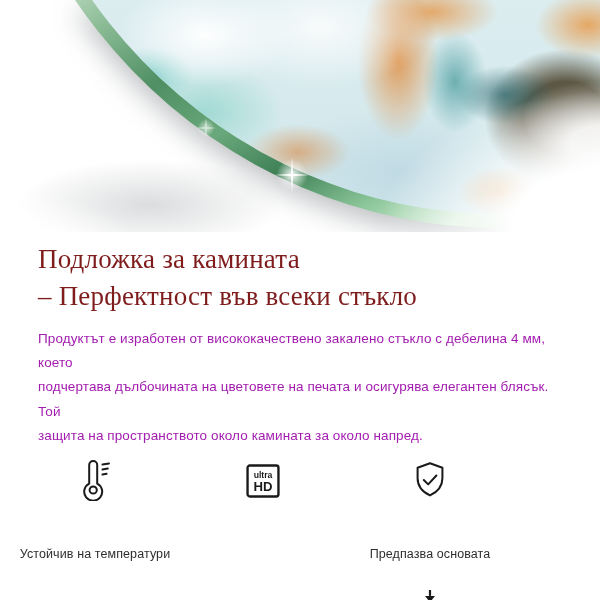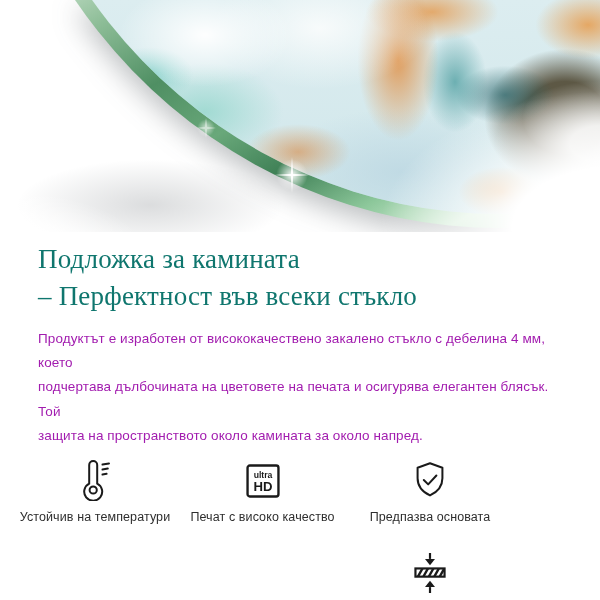--- a/index.html
+++ b/index.html
@@ -63,37 +63,37 @@
   .fog-bottomleft{position:absolute;inset:0;
     background:radial-gradient(ellipse 240px 90px at -4% 108%, rgba(255,255,255,.9) 30%, rgba(255,255,255,0) 70%);}
 
   
   .content{padding:0 30px 0 38px;}
   h1{
     margin:9px 0 12px 0;
     font-family:"Liberation Serif", serif;
     font-weight:400;
     font-size:27px;line-height:37px;
-    color:#0f766e;letter-spacing:.2px;
+    color:#7f1d1d;letter-spacing:.2px;
   }
   .intro{margin:8px 0 0 0;}
   .intro .line{
     display:block;
     font-size:13.5px;line-height:24.2px;color:#a21caf;letter-spacing:.1px;
   }
 
   
   .features{
     display:grid;
     grid-template-columns:190px 145px 190px;
     width:525px;
     margin:7px 0 0 -38px;
     row-gap:24px;
   }
-  .feature{display:flex;flex-direction:column;align-items:center;}
+  .feature{display:flex;flex-direction:column;align-items:center;gap:37px;}
   .feature .iconbox{height:46px;display:flex;align-items:flex-end;justify-content:center;}
   .feature .label{
     margin-top:9px;font-size:12.5px;color:#2e2e2e;letter-spacing:.1px;white-space:nowrap;
   }
   svg{display:block;}
 </style>
 </head>
 <body>
 
 <div class="page">
@@ -139,21 +139,20 @@
       </div>
 
       <div class="feature">
         <div class="iconbox">
           <svg width="40" height="40" viewBox="0 0 44 44">
             <rect x="5" y="5" width="34" height="34" rx="2.5" fill="none" stroke="#1a1a1a" stroke-width="2.6"></rect>
             <text x="22" y="18.5" text-anchor="middle" font-family="Liberation Sans, sans-serif" font-size="9.5" font-weight="bold" fill="#1a1a1a">ultra</text>
             <text x="22" y="33" text-anchor="middle" font-family="Liberation Sans, sans-serif" font-size="14.5" font-weight="bold" fill="#1a1a1a">HD</text>
           </svg>
         </div>
-        <div class="label">Печат с високо качество</div>
       </div>
 
       <div class="feature">
         <div class="iconbox">
           <svg width="42" height="42" viewBox="0 0 44 44" fill="none" stroke="#1a1a1a" stroke-width="2.1" stroke-linecap="round" stroke-linejoin="round">
             <path d="M22 4.5l13 4.6v11c0 9.2-5.6 14.5-13 18.1-7.4-3.6-13-8.9-13-18.1v-11Z"></path>
             <path d="M15.5 22l4.6 4.6 8.6-9.3"></path>
           </svg>
         </div>
         <div class="label">Предпазва основата</div>

